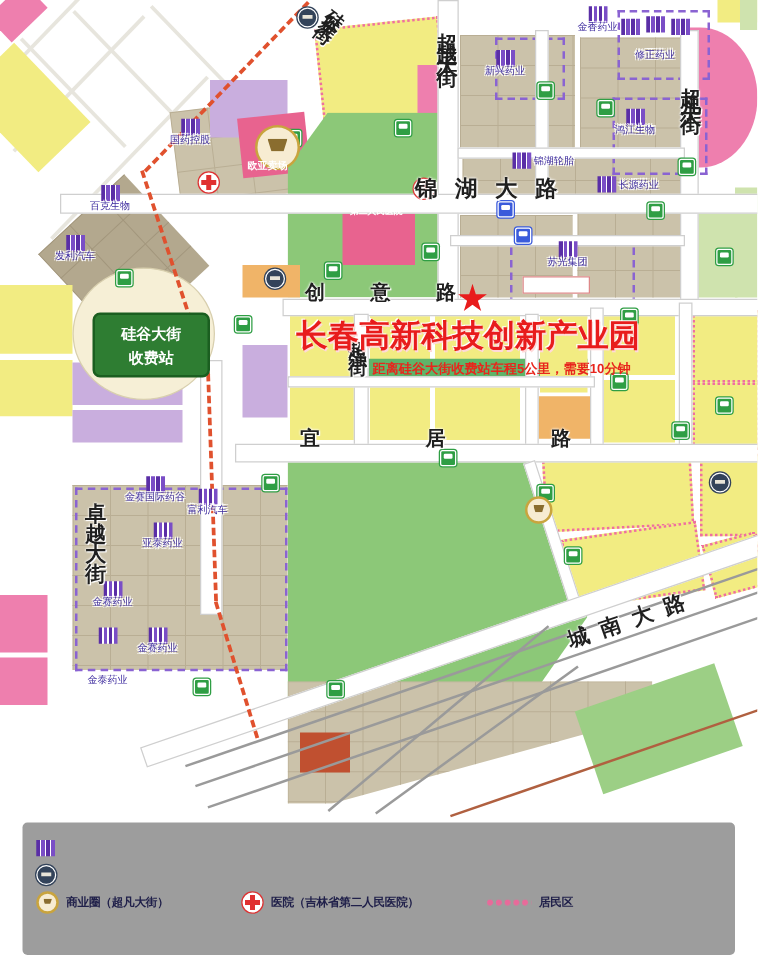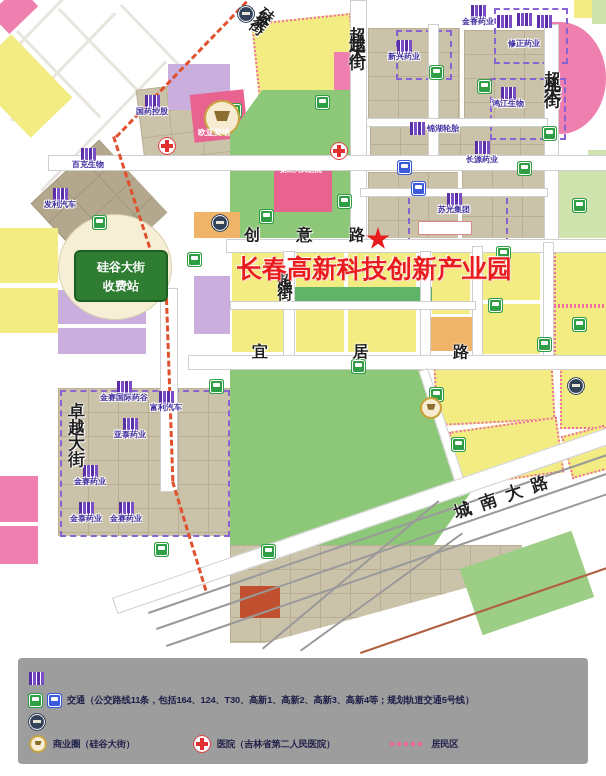--- a/index.html
+++ b/index.html
@@ -35,21 +35,21 @@
   .mall{border-radius:50%;background:#f7ecd2;border:2px solid #c9a43e;}
   .mall::after{content:"";display:block;width:50%;height:32%;background:#8a6d2f;margin:28% auto 0;clip-path:polygon(0 0,100% 0,80% 100%,20% 100%);}
   .cross{width:16px;height:16px;border-radius:50%;background:#fff;border:1px solid #d33;}
   .cross::before{content:"";position:absolute;left:50%;top:2px;bottom:2px;width:4px;margin-left:-2px;background:#e03030;}
   .cross::after{content:"";position:absolute;top:50%;left:2px;right:2px;height:4px;margin-top:-2px;background:#e03030;}
   .star{width:24px;height:24px;background:#e81c1c;clip-path:polygon(50% 0%,61% 35%,98% 35%,68% 57%,79% 91%,50% 70%,21% 91%,32% 57%,2% 35%,39% 35%);}
   .bldg{width:15px;height:13px;background:linear-gradient(90deg,#5a2ea6 0 3px,#fff 3px 4px,#7a4ec6 4px 7px,#fff 7px 8px,#5a2ea6 8px 11px,#fff 11px 12px,#7a4ec6 12px 15px);}
   
   .co{display:flex;flex-direction:column;align-items:center;}
   .corow{display:flex;flex-direction:row;align-items:center;gap:2px;}
-  .clabel{font-size:8px;font-weight:bold;color:#3d2b9e;text-shadow:1px 1px 0 #fff,-1px -1px 0 #fff,1px -1px 0 #fff,-1px 1px 0 #fff;white-space:nowrap;line-height:1;}
+  .clabel{font-size:8px;font-weight:normal;color:#3d2b9e;text-shadow:1px 1px 0 #fff,-1px -1px 0 #fff,1px -1px 0 #fff,-1px 1px 0 #fff;white-space:nowrap;line-height:1;}
   .st{font-weight:bold;color:#1f1f1f;text-shadow:0 0 2px #fff,0 0 2px #fff,1px 1px 0 #fff;white-space:nowrap;line-height:1;}
   .stv{writing-mode:vertical-rl;}
   .title{font-size:25px;font-weight:900;color:#e81c1c;letter-spacing:0;white-space:nowrap;
          text-shadow:1px 1px 0 #ffd9d9,-1px -1px 0 #fff;}
   .subtitle{font-size:10.5px;font-weight:bold;color:#e8251c;white-space:nowrap;line-height:15px;}
   .tollbadge{background:#2e7d32;border:2px solid #1b5e20;border-radius:6px;color:#fff;
              font-size:12px;font-weight:bold;text-align:center;line-height:1.6;padding-top:6px;box-sizing:border-box;}
   .blocktext{font-size:7px;font-weight:bold;color:#fff;white-space:nowrap;line-height:1.2;}
   
   #legend{position:absolute;left:18px;top:658px;width:570px;height:106px;background:#9d9d9d;
@@ -227,21 +227,21 @@
   <div class="abs bldg" style="left:537px;top:15px;"></div>
   <div class="abs clabel" style="left:508px;top:40px;">修正药业</div>
   <div class="abs co" style="left:492px;top:87px;">
     <span class="bldg"></span>
     <span class="clabel">鸿江生物</span>
   </div>
   <div class="abs corow" style="left:410px;top:122px;">
     <span class="bldg"></span>
     <span class="clabel">锦湖轮胎</span>
   </div>
-  <div class="abs corow" style="left:466px;top:141px;flex-direction:column;">
+  <div class="abs corow" style="left:478px;top:141px;">
     <span class="bldg"></span>
     <span class="clabel">长源药业</span>
   </div>
   <div class="abs co" style="left:438px;top:193px;">
     <span class="bldg"></span>
     <span class="clabel">苏光集团</span>
   </div>
   <div class="abs co" style="left:100px;top:381px;">
     <span class="bldg"></span>
     <span class="clabel">金赛国际药谷</span>
@@ -251,63 +251,60 @@
     <span class="clabel">富利汽车</span>
   </div>
   <div class="abs co" style="left:114px;top:418px;">
     <span class="bldg"></span>
     <span class="clabel">亚泰药业</span>
   </div>
   <div class="abs co" style="left:74px;top:465px;">
     <span class="bldg"></span>
     <span class="clabel">金赛药业</span>
   </div>
-  <div class="abs co" style="left:70px;top:502px;">
+  <div class="abs co" style="left:70px;top:502px;gap:25px;">
     <span class="bldg"></span>
     <span class="clabel">金泰药业</span>
   </div>
   <div class="abs co" style="left:110px;top:502px;">
     <span class="bldg"></span>
     <span class="clabel">金赛药业</span>
   </div>
 
   <div class="abs blocktext" style="left:280px;top:166px;">第二人民医院</div>
   <div class="abs blocktext" style="left:198px;top:128px;font-size:8px;">欧亚卖场</div>
 
   <div class="abs st stv" style="left:272px;top:0px;font-size:15px;letter-spacing:5px;transform:rotate(38deg);transform-origin:center top;">硅谷大街</div>
   <div class="abs st stv" style="left:349px;top:12px;font-size:17px;letter-spacing:9px;">超越大街</div>
   <div class="abs st stv" style="left:544px;top:56px;font-size:17px;letter-spacing:7px;">超凡大街</div>
+  <div class="abs st" style="left:332px;top:142px;font-size:18px;letter-spacing:14px;">锦湖大路</div>
   <div class="abs st" style="left:244px;top:227px;font-size:16px;letter-spacing:16px;">创 意 路</div>
   <div class="abs st stv" style="left:278px;top:260px;font-size:15px;letter-spacing:7px;">超强街</div>
-  <div class="abs st" style="left:252px;top:344px;font-size:16px;letter-spacing:40px;">宜 居 路</div>
+  <div class="abs st" style="left:240px;top:344px;font-size:16px;letter-spacing:40px;">宜 居 路</div>
   <div class="abs st stv" style="left:68px;top:388px;font-size:17px;letter-spacing:16px;">卓越大街</div>
   <div class="abs st" style="left:452px;top:505px;font-size:17px;letter-spacing:10px;transform:rotate(-19deg);transform-origin:left top;">城南大路</div>
 
   <div class="abs tollbadge" style="left:74px;top:250px;width:94px;height:52px;">
     <div>硅谷大街</div>
     <div>收费站</div>
   </div>
 
   <div class="abs title" style="left:237px;top:252px;text-align:right;">长春高新科技创新产业园</div>
+  <div class="abs subtitle" style="left:298px;top:288px;">距离硅谷大街收费站车程5公里，需要10分钟</div>
 
   <div id="legend">
     <div class="lrow">
       <span class="bldg" style="flex:none;"></span>
-    </div>
-    <div class="lrow">
-      <span class="bus" style="position:relative;"></span>
-      <span class="bus blue" style="position:relative;"></span>
-      <span>交通（公交路线11条，包括164、124、T30、高新1、高新2、高新3、高新4等；规划轨道交通5号线）</span>
     </div>
     <div class="lrow">
       <span class="school" style="position:relative;flex:none;"></span>
     </div>
     <div class="lrow">
       <span class="mall" style="position:relative;width:14px;height:14px;flex:none;"></span>
-      <span>商业圈（硅谷大街）</span>
+      <span>商业圈（超凡大街）</span>
       <span class="cross" style="position:relative;flex:none;margin-left:52px;"></span>
       <span>医院（吉林省第二人民医院）</span>
       <span class="dots" style="margin-left:48px;flex:none;"></span>
       <span>居民区</span>
     </div>
   </div>
 
 </div>
 
 </body></html>

